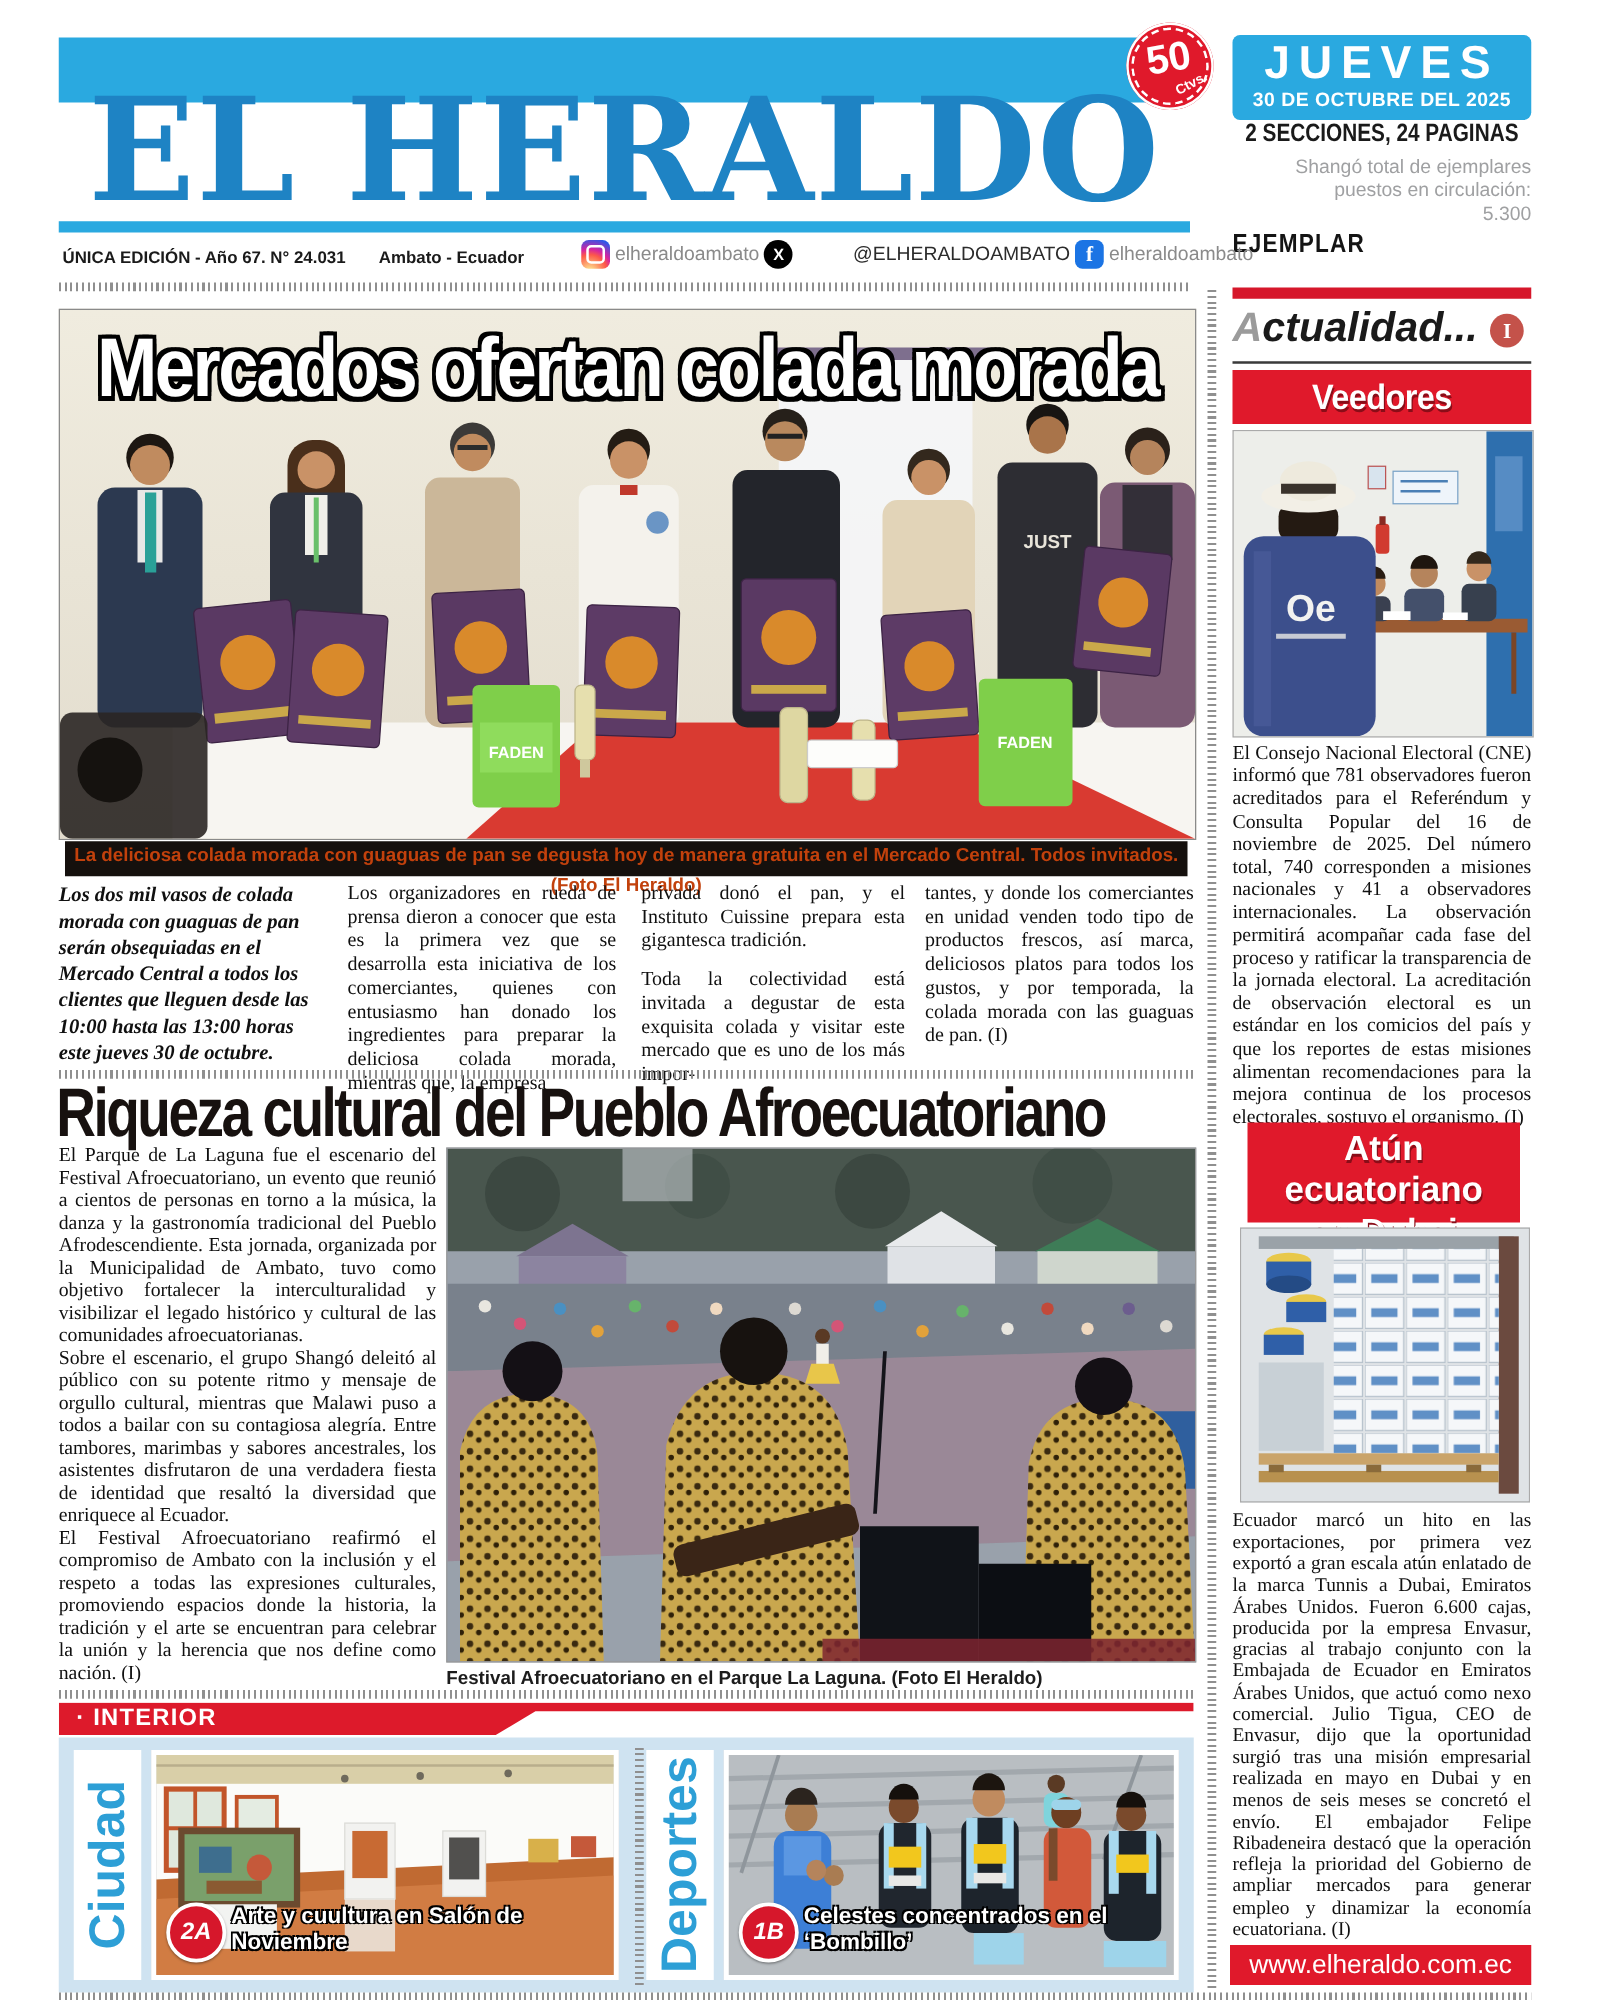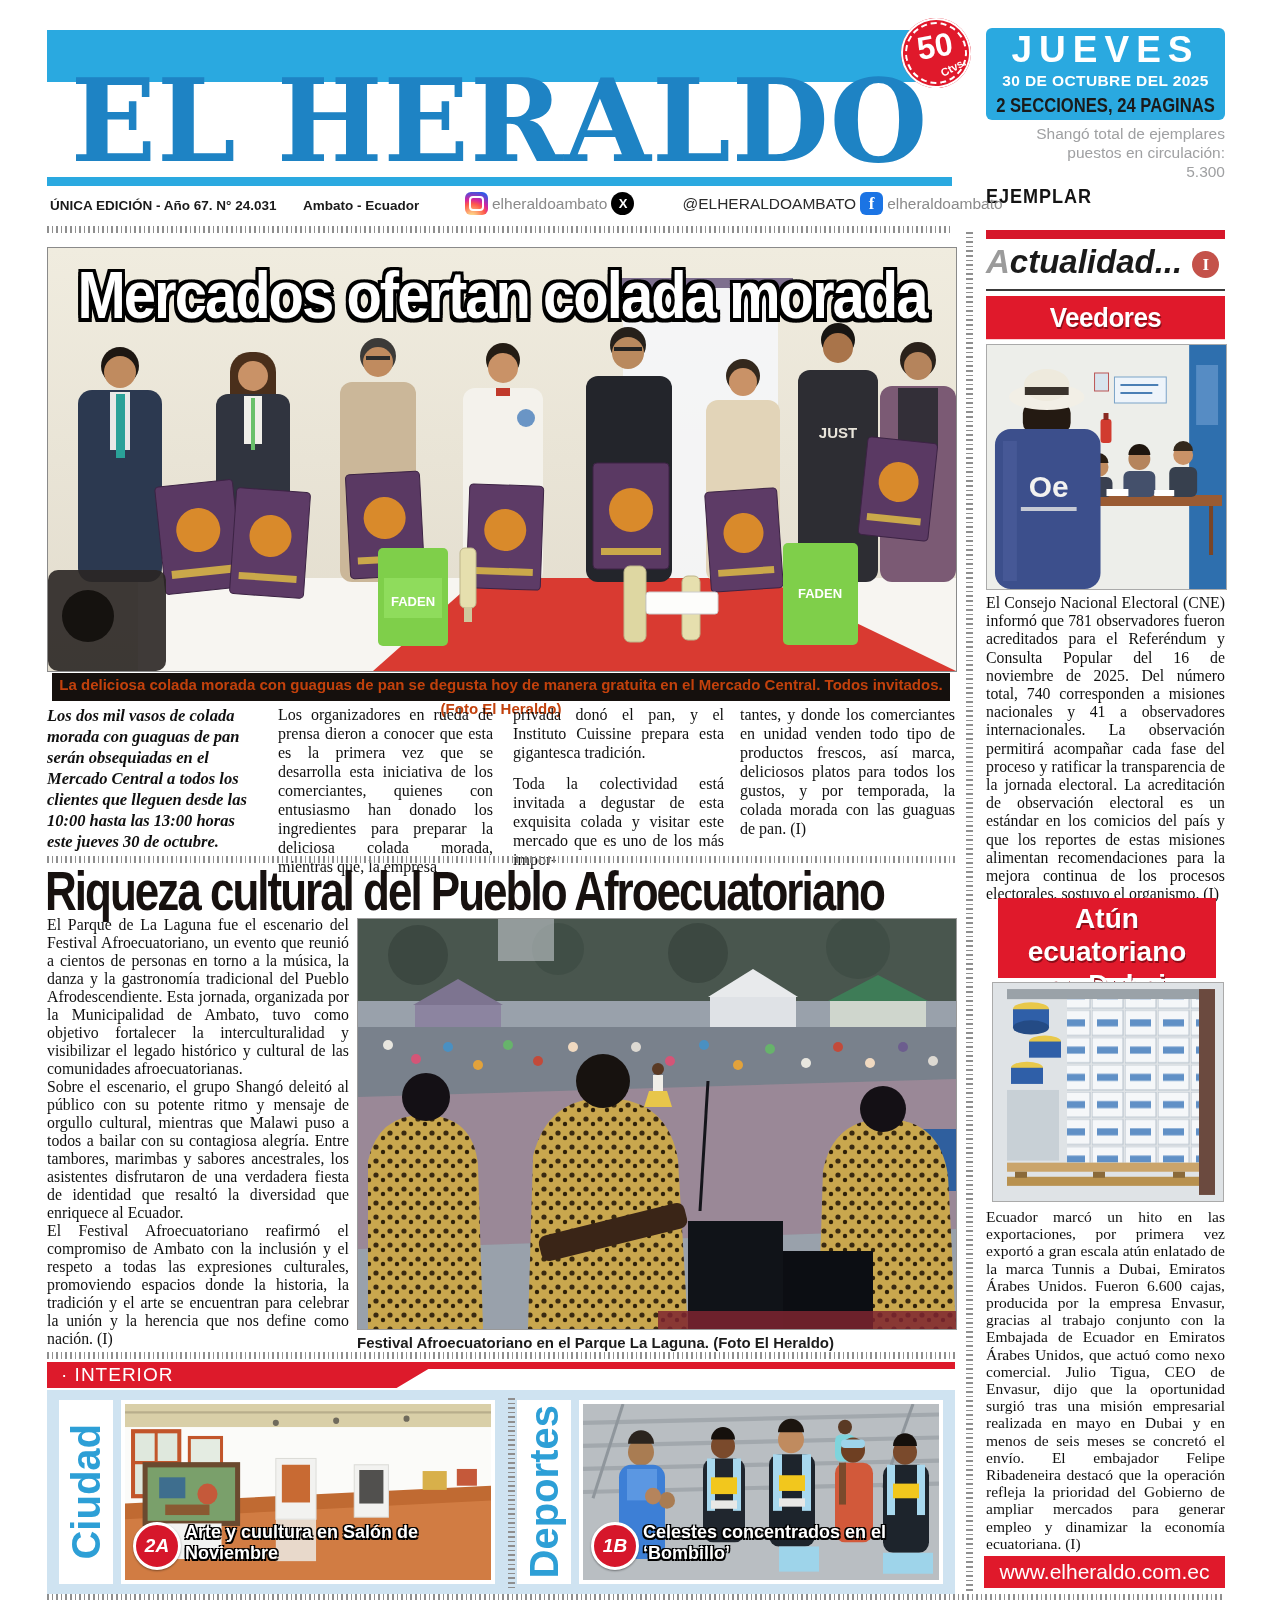--- a/index.html
+++ b/index.html
@@ -14,21 +14,21 @@
   .heraldo{left:47px;top:64px;width:905px;text-align:center;
            font-family:"DejaVu Serif",serif;font-weight:bold;font-size:112px;line-height:112px;
            color:#1E83C4;letter-spacing:1px;transform:scaleY(1.02);transform-origin:top center;}
   .price-badge{left:901px;top:18px;width:70px;height:70px;background:#E0192B;border-radius:50%;
                transform:rotate(-10deg);box-shadow:0 0 0 2px #fff inset;}
   .price-badge::after{content:"";position:absolute;inset:4px;border:2px dashed #fff;border-radius:50%;}
   .price-num{position:absolute;left:0;top:10px;width:100%;text-align:center;color:#fff;
              font-size:32px;font-weight:bold;}
   .price-unit{position:absolute;right:7px;bottom:12px;color:#fff;font-size:11px;font-weight:bold;
               transform:rotate(-18deg);}
-  .jueves-block{left:986px;top:28px;width:239px;height:92px;background:#2AA9E0;border-radius:6px;
+  .jueves-block{left:986px;top:28px;width:239px;height:68px;background:#2AA9E0;border-radius:6px;
                 color:#fff;text-align:center;}
   .jueves{font-size:37px;font-weight:bold;letter-spacing:7px;line-height:44px;}
   .jdate{font-size:15.5px;font-weight:bold;letter-spacing:.4px;}
   .secciones{left:986px;top:94px;width:239px;text-align:center;font-weight:bold;font-size:17.5px;
              color:#1a1a1a;transform:scale(.95,1.15);transform-origin:top center;}
   .circul{left:940px;top:124px;width:285px;text-align:right;color:#9FA0A2;font-size:15.5px;line-height:19px;}
   .ejemplar{left:986px;top:184px;font-size:19px;font-weight:bold;letter-spacing:1px;color:#141414;
             transform:scale(.95,1.1);transform-origin:top left;}
   .edition{left:50px;top:198px;font-size:13.5px;font-weight:bold;color:#1a1a1a;}
   .location{left:303px;top:198px;font-size:13.5px;font-weight:bold;color:#1a1a1a;}
@@ -89,21 +89,21 @@
   .sb-body{width:239px;font-size:15.8px;line-height:18.2px;text-align:justify;color:#101010;}
   .sb-b1{left:986px;top:594px;}
   .sb-b2{left:986px;top:1208px;font-size:15.5px;line-height:17.2px;}
   .atun{left:998px;top:898px;width:218px;height:76px;font-size:28px;line-height:33px;padding-top:4px;}
   .website{left:984px;top:1556px;width:241px;height:32px;background:#E0192B;color:#fff;font-weight:normal;
            font-size:21px;text-align:center;line-height:32px;}
 
   
   .interior-banner{left:47px;top:1362px;width:908px;height:26px;background:#DD1A2B;
                    clip-path:polygon(0 0,100% 0,100% 27%,42% 27%,38.5% 100%,0 100%);}
-  .interior-label{position:absolute;left:14px;top:2px;color:#fff;font-weight:normal;font-size:19px;letter-spacing:1px;}
+  .interior-label{position:absolute;left:14px;top:2px;color:#fff;font-weight:bold;font-size:19px;letter-spacing:1px;}
   .teasers{left:47px;top:1390px;width:908px;height:204px;background:#CFE3F1;}
   .teaser{position:absolute;top:10px;height:184px;display:flex;}
   .t1{left:12px;width:436px;}
   .t2{left:470px;width:426px;}
   .vlabel{width:54px;background:#fff;display:flex;align-items:center;justify-content:center;margin-right:8px;}
   .vlabel span{writing-mode:vertical-rl;transform:rotate(180deg);font-size:40px;font-weight:bold;color:#2D9FD6;}
   .tphoto{flex:1;border:4px solid #fff;position:relative;background:#ccc;}
   .tphoto svg{display:block;width:100%;height:100%;}
   .page-badge{position:absolute;left:8px;bottom:10px;width:42px;height:42px;background:#D6172B;
               border:3px solid #fff;border-radius:50%;color:#fff;font-weight:bold;font-style:italic;

